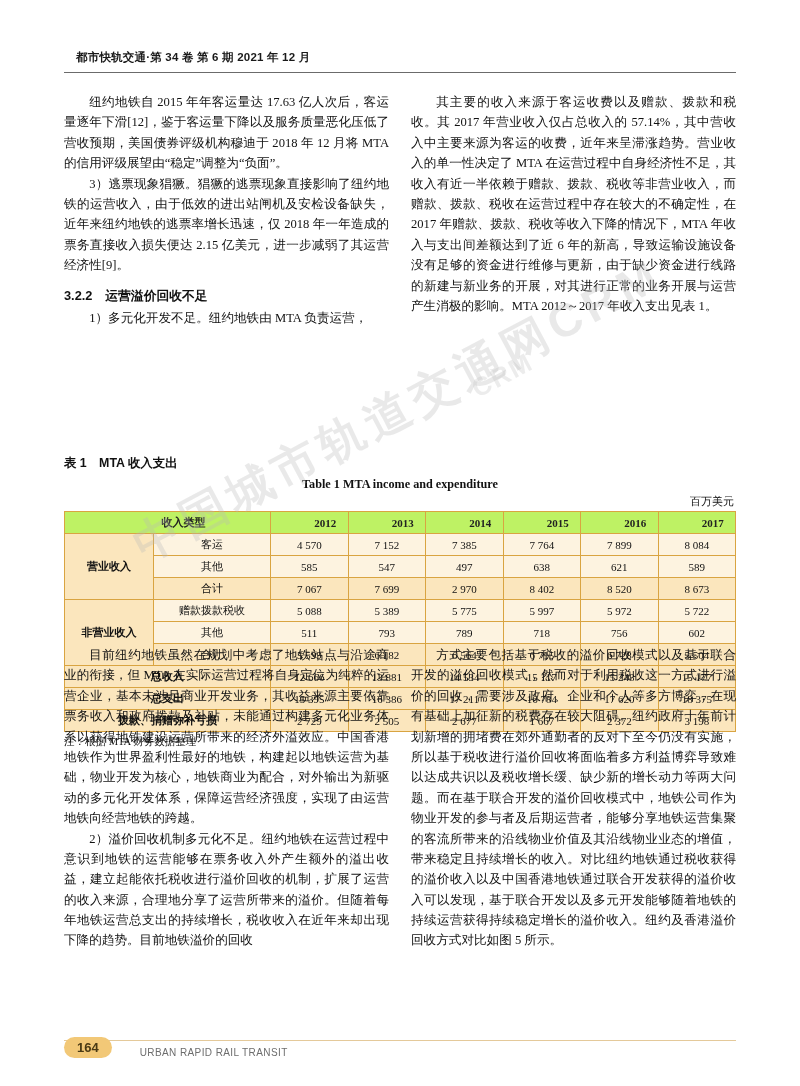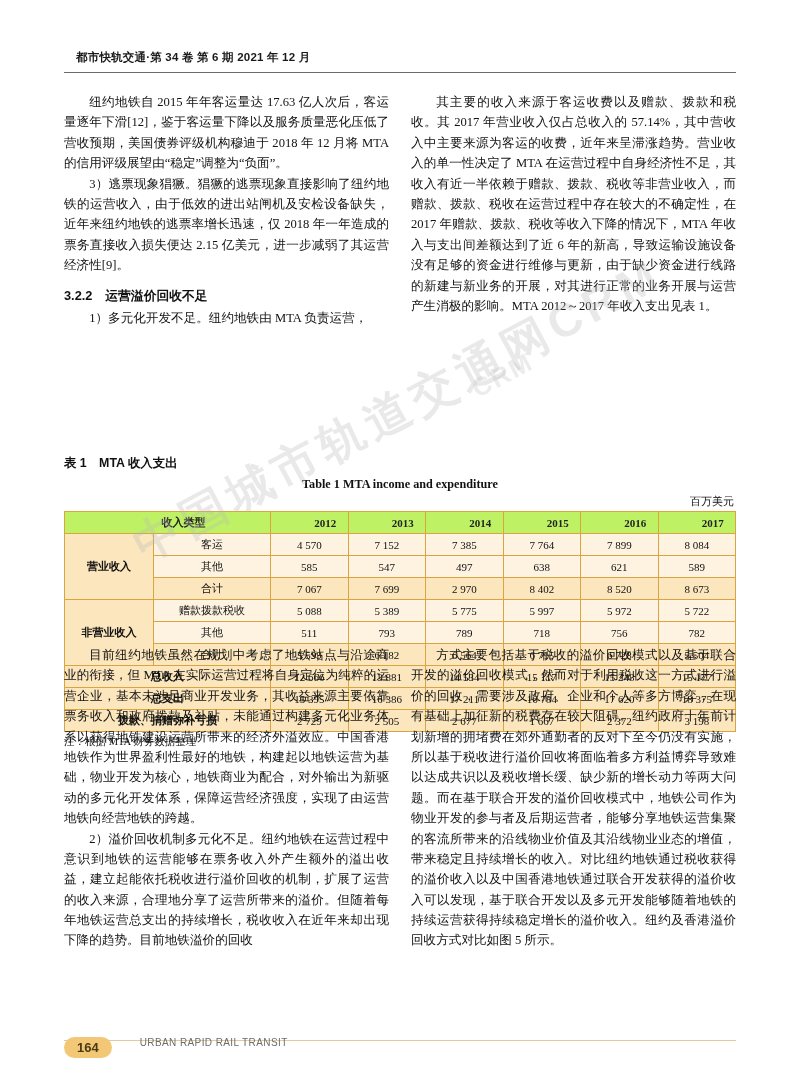--- a/index.html
+++ b/index.html
@@ -148,21 +148,21 @@
     color:#c2c2c2;
     font-family:"Liberation Sans", sans-serif;
     font-weight:bold;
     font-size:26px;
     letter-spacing:2px;
   }
   
   .footer{
     position:absolute;
     left:64px;bottom:28px;
-    display:flex;align-items:flex-start;gap:8px;
+    display:flex;align-items:flex-end;gap:8px;
   }
   .pagebadge{
     background:#f2c877;
     color:#4a3a14;
     font-family:"Liberation Sans", sans-serif;
     font-weight:bold;
     font-size:13px;
     border-radius:11px;
     padding:3px 13px 3px 13px;
     position:relative;
@@ -257,21 +257,21 @@
           <td>5 972</td>
           <td>5 722</td>
         </tr>
         <tr>
           <td class="sub">其他</td>
           <td>511</td>
           <td>793</td>
           <td>789</td>
           <td>718</td>
           <td>756</td>
-          <td>782</td>
+          <td>602</td>
         </tr>
         <tr class="total">
           <td class="sub">合计</td>
           <td>5 599</td>
           <td>6 182</td>
           <td>6 564</td>
           <td>6 715</td>
           <td>6 728</td>
           <td>5 504</td>
         </tr>

